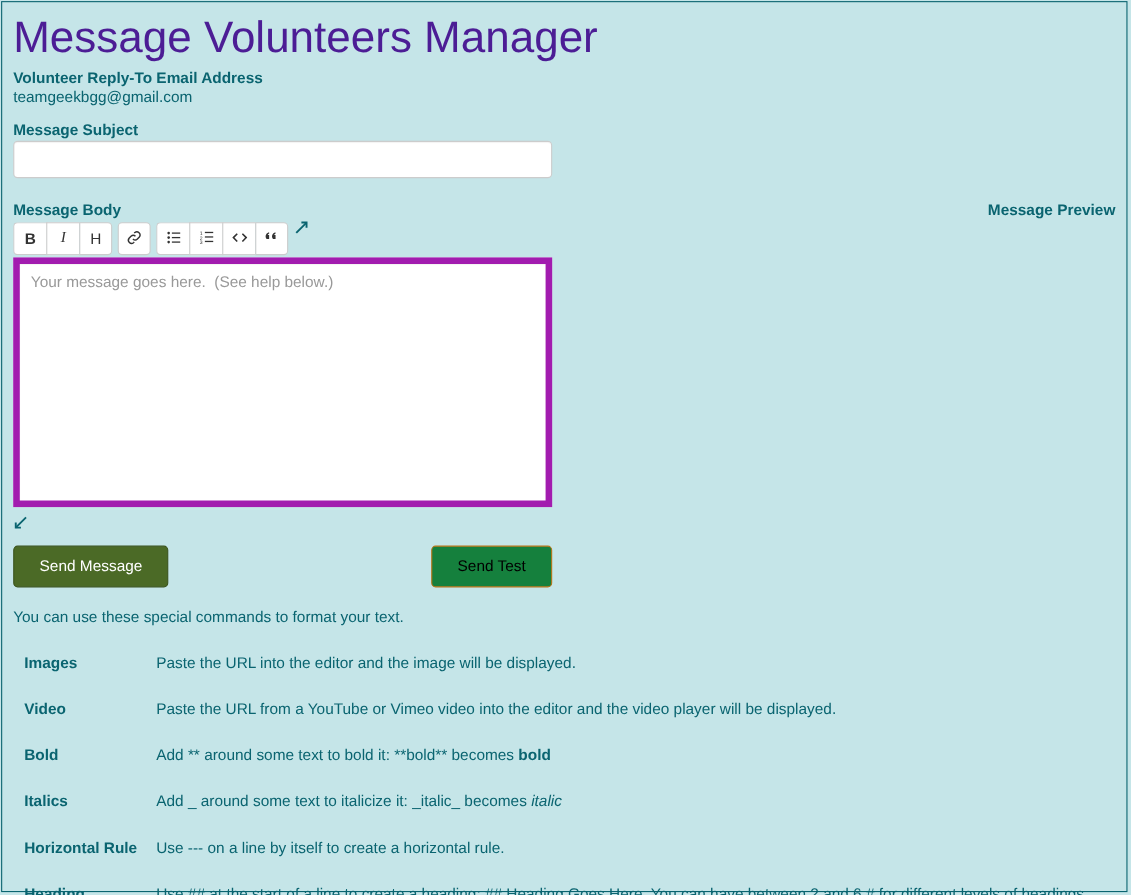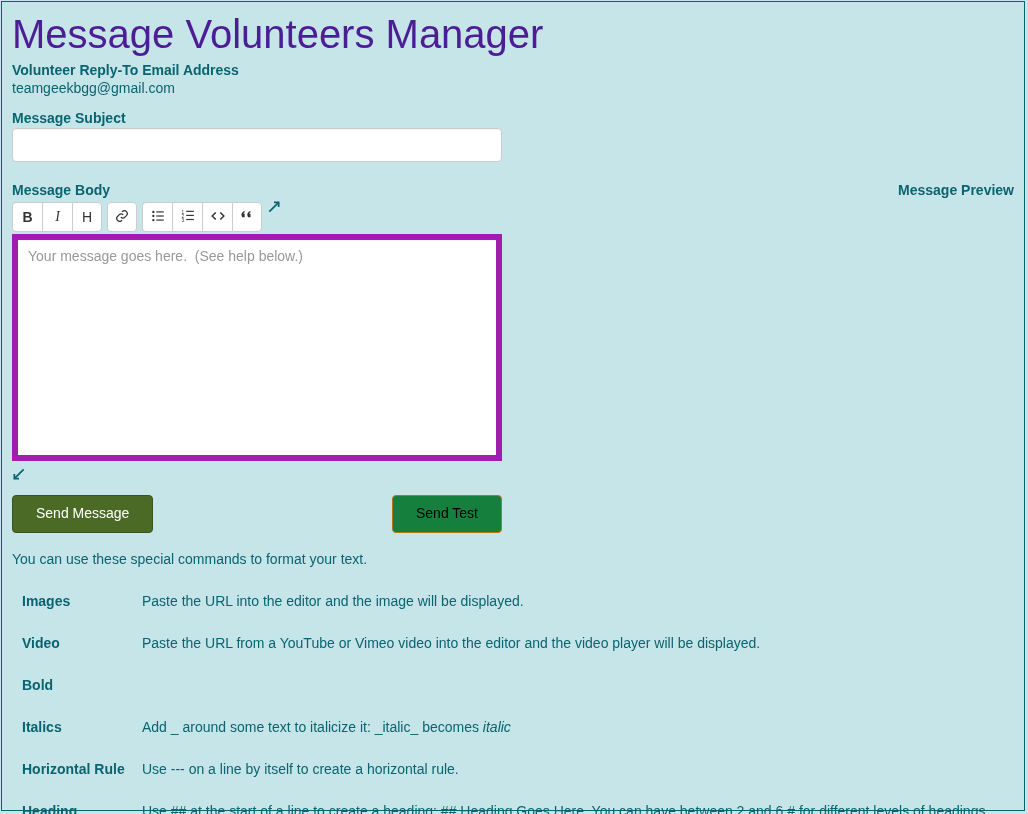--- a/index.html
+++ b/index.html
@@ -270,20 +270,23 @@
     <div class="help-row">
       <div class="help-key">Images</div>
       <div class="help-desc">Paste the URL into the editor and the image will be displayed.</div>
     </div>
     <div class="help-row">
       <div class="help-key">Video</div>
       <div class="help-desc">Paste the URL from a YouTube or Vimeo video into the editor and the video player will be displayed.</div>
     </div>
     <div class="help-row">
       <div class="help-key">Bold</div>
+      <div class="help-desc">
+        <span>Add ** around some text to bold it: **bold** becomes </span><b>bold</b>
+      </div>
     </div>
     <div class="help-row">
       <div class="help-key">Italics</div>
       <div class="help-desc">
         <span>Add _ around some text to italicize it: _italic_ becomes </span><i>italic</i>
       </div>
     </div>
     <div class="help-row">
       <div class="help-key">Horizontal Rule</div>
       <div class="help-desc">Use --- on a line by itself to create a horizontal rule.</div>

